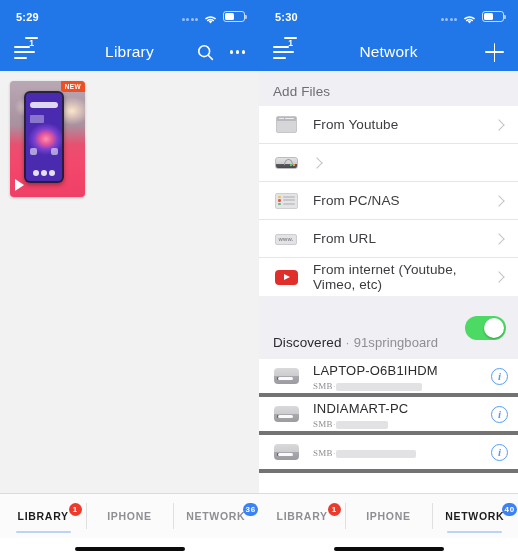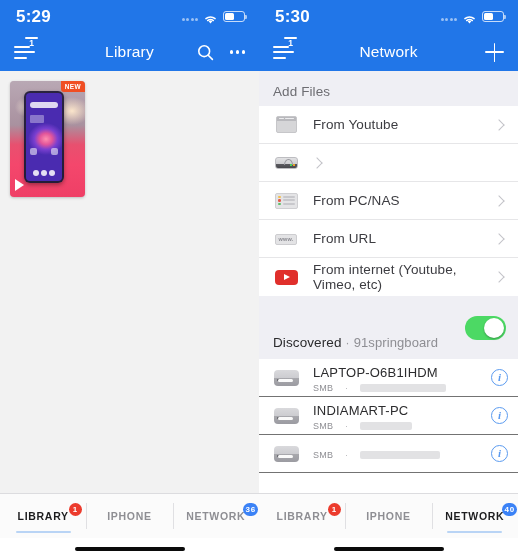--- a/index.html
+++ b/index.html
@@ -12,21 +12,21 @@
   .screens{display:flex;width:518px;height:560px;}
   .phone{width:259px;height:560px;position:relative;background:#f2f2f2;display:flex;flex-direction:column;}
   .phone.right{background:#ffffff;}
 
   
   .statusbar{
     height:33px;background:#2176e8;color:#fff;
     display:flex;align-items:center;justify-content:space-between;
     padding:0 14px 0 16px;box-sizing:border-box;flex:0 0 auto;
   }
-  .clock{font-size:17px;font-weight:600;letter-spacing:.2px;}
+  .clock{font-size:11px;font-weight:600;letter-spacing:.2px;}
   .status-right{display:flex;align-items:center;gap:5px;}
   .sig-dots{display:flex;align-items:flex-end;gap:1.5px;height:8px;}
   .sig-dots i{display:block;width:3px;height:3px;border-radius:50%;background:rgba(255,255,255,.55);}
   .wifi{width:15px;height:11px;position:relative;}
   .batt{width:22px;height:11px;border:1.3px solid rgba(255,255,255,.75);border-radius:3px;position:relative;box-sizing:border-box;}
   .batt:after{content:"";position:absolute;right:-3px;top:3px;width:1.8px;height:4px;background:rgba(255,255,255,.6);border-radius:0 1px 1px 0;}
   .batt i{position:absolute;left:1.3px;top:1.3px;bottom:1.3px;width:45%;background:#fff;border-radius:1.5px;display:block;}
 
   
   .navbar{
@@ -146,24 +146,24 @@
     box-sizing:border-box;color:#8a8a90;font-size:5.5px;line-height:9px;text-align:center;font-weight:700;letter-spacing:.2px;}
   .ic-yt{position:absolute;left:2px;top:3px;width:23px;height:15px;border-radius:4px;background:#e02f2b;}
   .ic-yt:after{content:"";position:absolute;left:9px;top:4px;width:0;height:0;
     border-left:6px solid #fff;border-top:3.6px solid transparent;border-bottom:3.6px solid transparent;}
   .ic-drive{position:absolute;left:1px;top:2px;width:25px;height:16px;border-radius:4px;
     background:linear-gradient(180deg,#d9d9dc 0%,#cdcdd1 48%,#a8a8ad 52%,#9b9ba1 100%);}
   .ic-drive:after{content:"";position:absolute;left:4px;bottom:4px;width:15px;height:3px;background:#fafafa;border-radius:1.5px;}
   .ic-drive:before{content:"";position:absolute;left:2.5px;bottom:4.2px;width:2.6px;height:2.6px;border-radius:50%;background:#5d5d62;}
 
   
-  .drow{display:flex;align-items:center;height:38px;padding:0 10px 0 14px;box-sizing:border-box;border-bottom:1px solid #737373;background:#fff;cursor:pointer;}
+  .drow{display:flex;align-items:center;height:38px;padding:0 10px 0 14px;box-sizing:border-box;border-bottom:4px solid #737373;background:#fff;cursor:pointer;}
   .drow-text{flex:1;min-width:0;}
   .dname{font-size:13px;color:#2c2c2e;letter-spacing:.2px;line-height:15px;}
-  .dsub{display:flex;align-items:center;gap:12px;margin-top:2px;}
+  .dsub{display:flex;align-items:flex-end;gap:0;margin-top:2px;font-family:Liberation Serif, serif;}
   .dproto{font-size:9px;color:#8e8e93;letter-spacing:.2px;}
   .ddot{font-size:9px;color:#b6b6ba;}
   .dredact{height:8px;border-radius:2px;background:#e2e2e4;display:block;}
   .info-btn{width:17px;height:17px;border-radius:50%;border:1.2px solid #5b9bf0;color:#5b9bf0;
     font-size:11px;line-height:15px;text-align:center;font-family:"Liberation Serif",serif;font-style:italic;font-weight:700;
     box-sizing:border-box;flex:0 0 auto;cursor:pointer;}
 
   
   .tabbar{
     height:44px;background:#fbfbfb;border-top:1px solid #dcdcdf;

